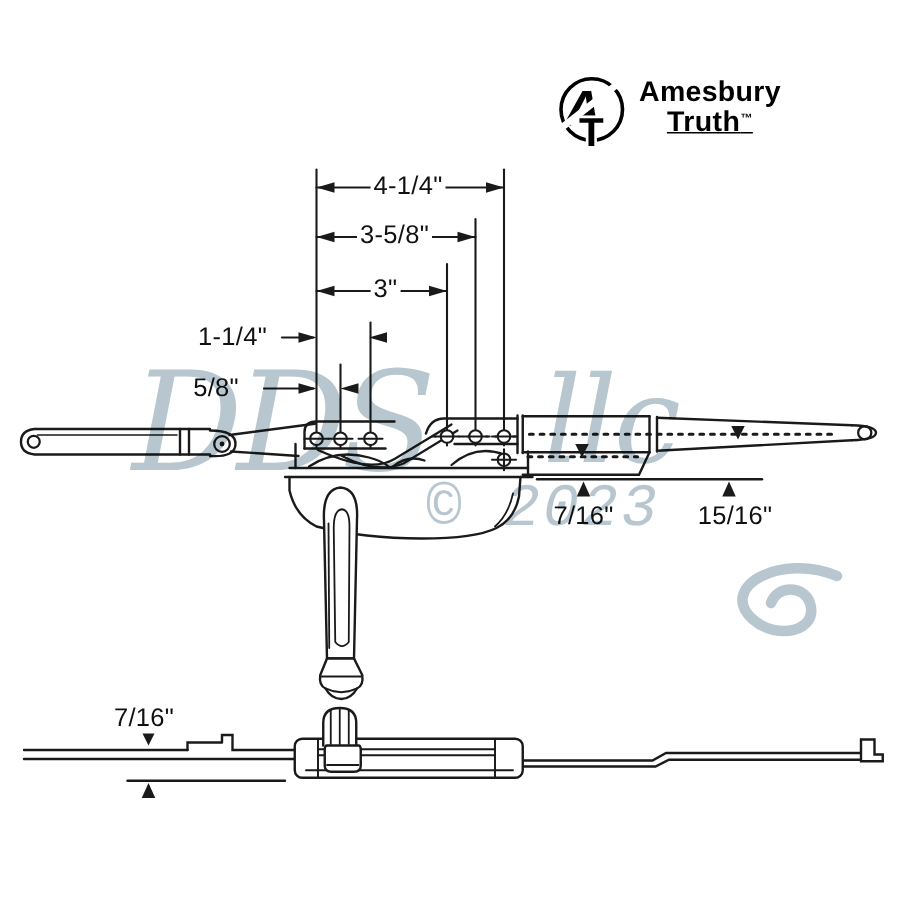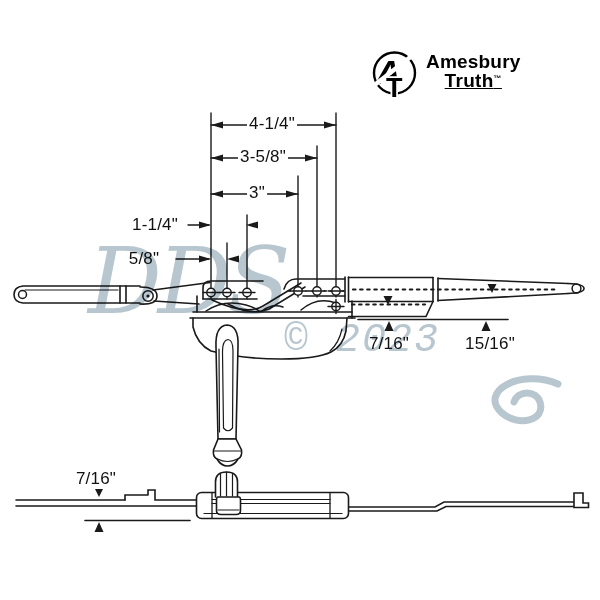--- a/index.html
+++ b/index.html
@@ -215,19 +215,20 @@
       <text x="15" y="47" font-family="Liberation Sans, sans-serif" font-size="27" font-weight="bold" fill="#000" stroke="#fff" stroke-width="3.5" paint-order="stroke">T</text>
     </svg>
     <div class="words">
       <div class="brand-top">Amesbury</div>
       <div class="brand-bottom"><span>Truth</span><sup>™</sup></div>
     </div>
   </div>
 
   <div id="watermark">
     <div class="wm wm-dds">DDS</div>
+    <div class="wm wm-llc">llc</div>
     <div class="wm wm-year">© 2023</div>
     <svg width="600" height="600" style="position:absolute;left:0;top:0">
       <path d="M558,384 C520,368 478,392 502,413 C518,427 546,421 540,402 C536,390 518,390 514,402" fill="none" stroke="#b7c6cf" stroke-width="7" stroke-linecap="round"></path>
     </svg>
   </div>
 
 </div>
 
 </body></html>

